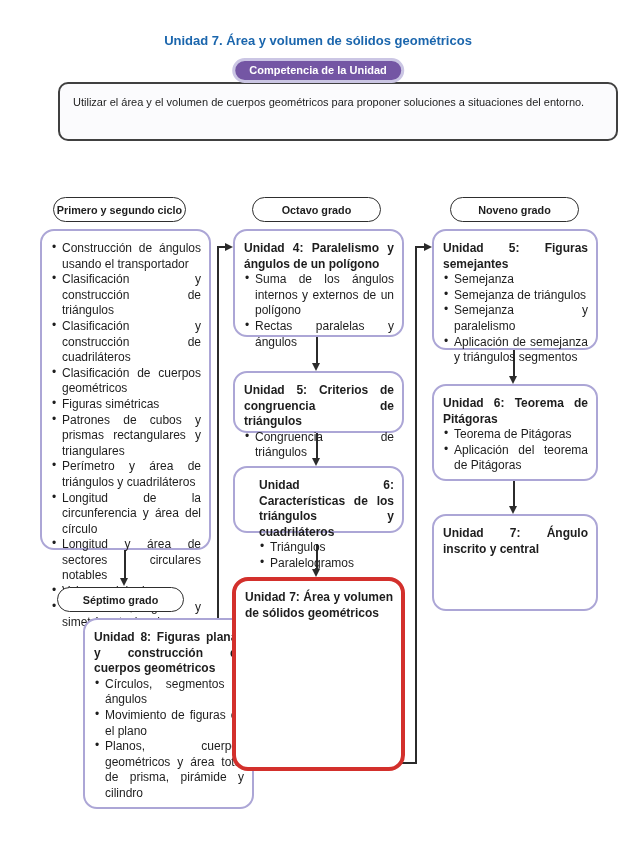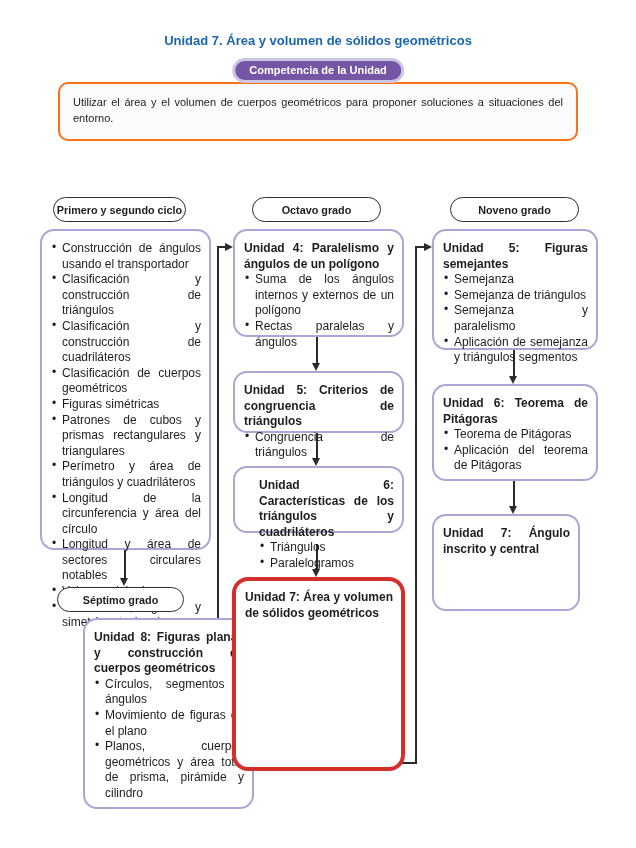--- a/index.html
+++ b/index.html
@@ -14,22 +14,22 @@
   }
   .badge {
     position:absolute; left:50%; transform:translateX(-50%);
     background:#7456a4; color:#ffffff; font-size:11px; font-weight:bold;
     padding:3px 14px 4px; border-radius:13px; border:3px solid #cbc6e4;
     white-space:nowrap; z-index:3; text-align:center;
   }
   .badge.competencia { top:58px; }
   .badge.relacion { top:162px; }
   .comp-box {
-    position:absolute; left:58px; top:82px; width:520px; height:59px;
-    background:#fbfbfd; border:2px solid #f97316; border-radius:10px;
+    position:absolute; left:58px; top:82px; width:560px; height:59px;
+    background:#fbfbfd; border:2px solid #404040; border-radius:10px;
     padding:11px 13px 8px; font-size:11px; line-height:1.45;
     text-align:justify; z-index:1;
   }
   .grade-pill {
     position:absolute; height:25px; background:#ffffff;
     border:1.6px solid #2e2e2e; border-radius:12.5px;
     display:flex; align-items:center; justify-content:center;
     font-size:10.8px; font-weight:bold; z-index:1; white-space:nowrap;
   }
   .ubox {
@@ -162,17 +162,17 @@
     <div class="ubox-title">Unidad 6: Teorema de Pitágoras</div>
     <ul class="blist">
         <li>Teorema de Pitágoras</li>
         <li>Aplicación del teorema de Pitágoras</li>
       </ul>
   </div>
 
   <div class="cline" style="left:513px; top:481px; width:1.6px; height:25px;"></div>
   <div class="arrow-head-down" style="left:509px; top:506px;"></div>
 
-  <div class="ubox" style="left:432px; top:514px; width:148px; height:97px;">
+  <div class="ubox" style="left:432px; top:514px; width:166px; height:97px;">
     <div class="ubox-title">Unidad 7: Ángulo inscrito y central</div>
   </div>
 
 </div>
 
 </body></html>

